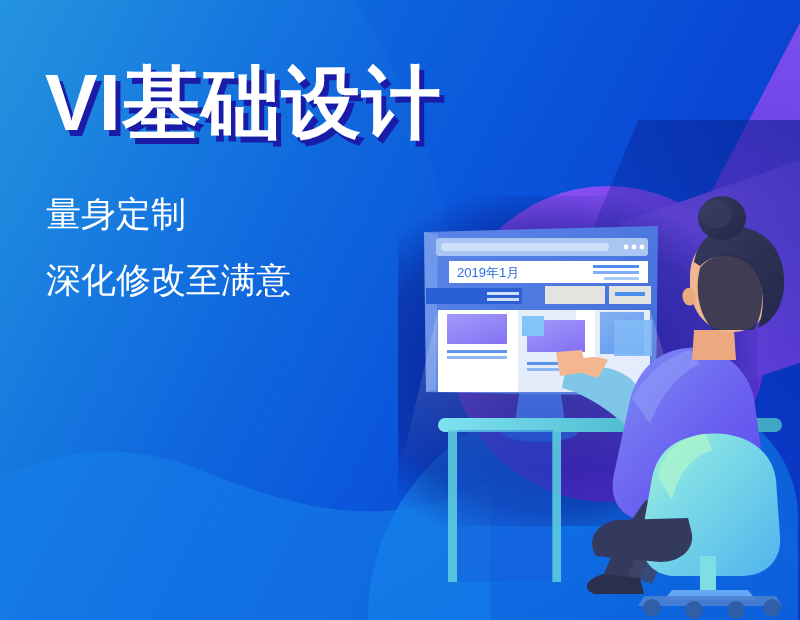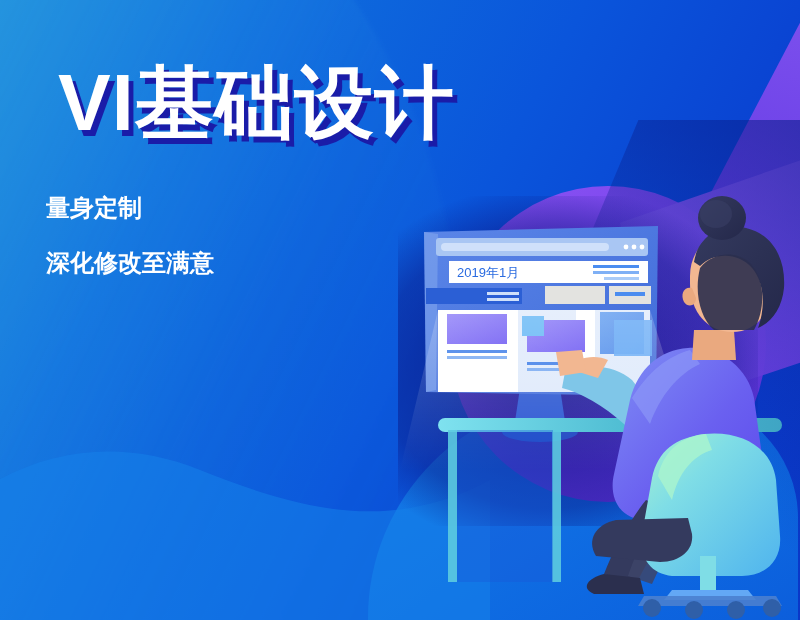--- a/index.html
+++ b/index.html
@@ -74,41 +74,41 @@
     left:622px; top:0px;
     width:190px; height:210px;
     background:linear-gradient(200deg,#8a52f0,#6f3ae8);
     clip-path:polygon(100% 0,100% 100%,42% 100%);
     opacity:.9;
   }
 
   
   .title {
     position:absolute;
-    left:58px; top:63px;
+    left:45px; top:63px;
     font-size:79px;
     font-weight:bold;
     color:#ffffff;
     letter-spacing:1px;
     line-height:1;
     text-shadow:5px 6px 0 #1a1ca8;
     white-space:nowrap;
   }
   .sub-list {
     position:absolute;
     left:46px; top:196px;
     width:420px;
   }
   .sub-line {
-    font-size:24px;
+    font-size:35px;
     color:#ffffff;
     line-height:1;
     margin-bottom:31px;
     white-space:nowrap;
-    font-weight:700;
+    font-weight:400;
   }
   .sub-line:last-child { margin-bottom:1px; }
 
   
   .illus { position:absolute; left:0; top:0; width:800px; height:620px; }
 </style>
 </head>
 <body>
 
 <div id="banner">

